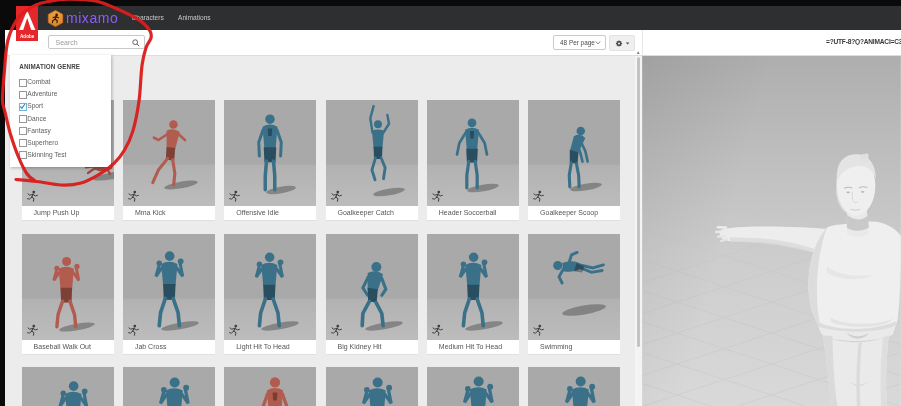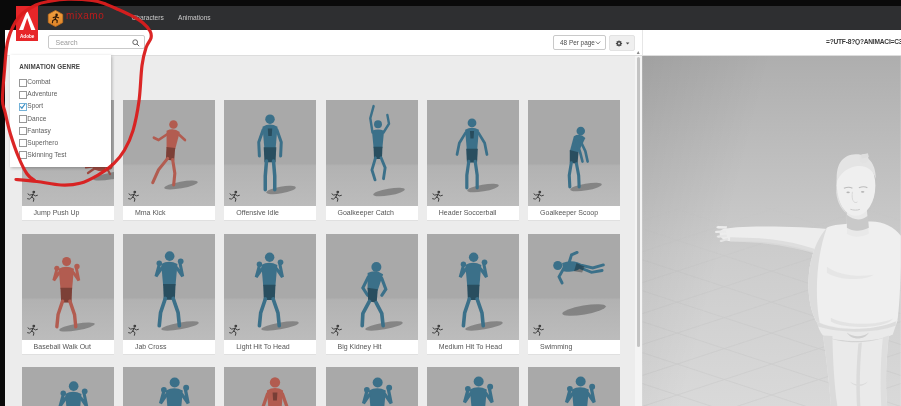--- a/index.html
+++ b/index.html
@@ -4,21 +4,21 @@
 <style>
   html,body{margin:0;padding:0;}
   body{width:901px;height:406px;overflow:hidden;position:relative;
        background:#ececec;font-family:"Liberation Sans",sans-serif;}
   .abs{position:absolute;}
   #topstrip{left:0;top:0;width:901px;height:6px;background:#0a0a0a;z-index:6;}
   #topbar{left:0;top:5px;width:901px;height:25px;background:#2e2f31;z-index:5;}
   #cornerblack{left:0;top:0;width:16px;height:30px;background:#0a0a0a;z-index:7;}
   #leftstrip{left:0;top:0;width:4.5px;height:406px;background:#0a0a0a;z-index:20;}
   #adobe{left:15.5px;top:5.5px;width:22.5px;height:35px;background:#e72629;z-index:8;}
-  #brand{left:66px;top:10.3px;color:#b91c1c;font-size:10px;letter-spacing:0.55px;z-index:8;}
+  #brand{left:66px;top:10.3px;color:#8b5cf6;font-size:14px;letter-spacing:0.55px;z-index:8;}
   .nav{top:14px;color:#c9c9c9;font-size:6.6px;z-index:8;}
   #toolbar{left:4.5px;top:30px;width:896.5px;height:24.5px;background:#fff;
            border-bottom:1px solid #ddd;z-index:4;}
   #search{left:47.5px;top:35px;width:95.5px;height:12px;background:#fff;
           border:1px solid #c9c9c9;border-radius:2px;z-index:8;}
   #search span{position:absolute;left:7px;top:3px;font-size:7px;color:#9a9a9a;}
   #sel{left:553px;top:35px;width:51px;height:12.5px;background:#fff;
        border:1px solid #c9c9c9;border-radius:2px;z-index:8;}
   #sel span{position:absolute;left:6px;top:3.4px;font-size:6.4px;color:#4a4a4a;}
   #gear{left:608.5px;top:35px;width:24px;height:13.5px;background:#efefef;

